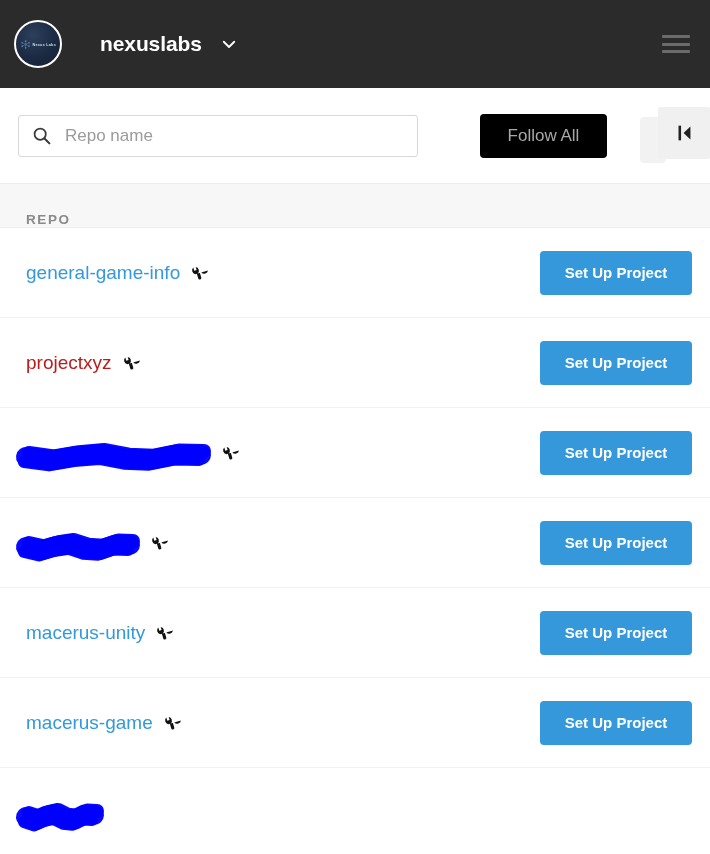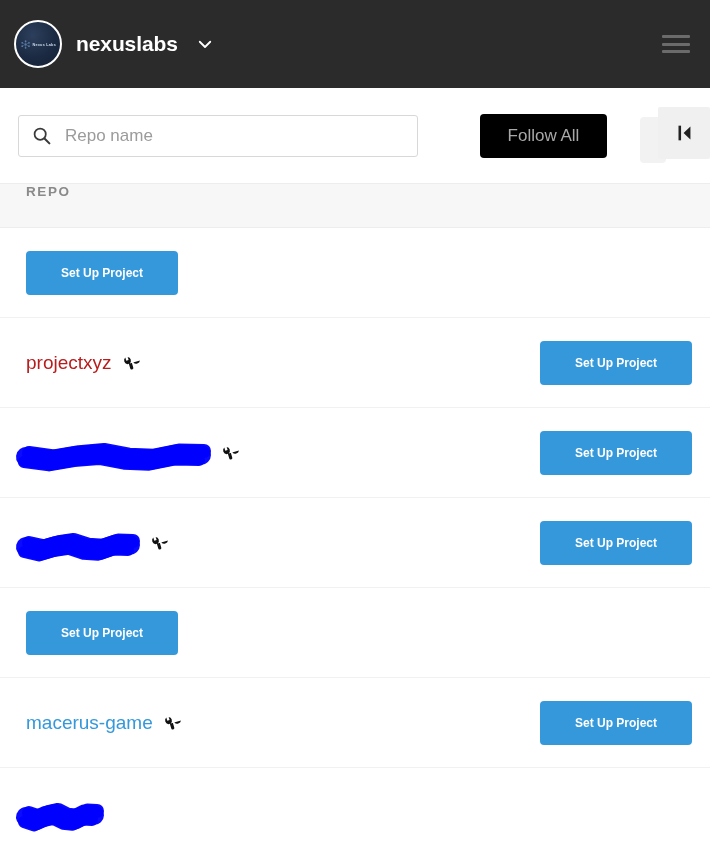--- a/index.html
+++ b/index.html
@@ -55,20 +55,21 @@
     letter-spacing: 0.2px;
     font-weight: bold;
     white-space: nowrap;
   }
 
   .org-name {
     color: #ffffff;
     font-size: 21px;
     font-weight: bold;
     letter-spacing: -0.1px;
+    margin-left: 24px;
   }
 
   .chev {
     width: 18px;
     height: 18px;
     margin-left: 4px;
     display: block;
   }
 
   .hamburger {
@@ -174,21 +175,21 @@
     position: relative;
     top: -3px;
   }
   .collapse-icon { width: 22px; height: 22px; display: block; }
 
   
   .repo-header {
     height: 45px;
     background: #f7f7f7;
     display: flex;
-    align-items: flex-start;
+    align-items: flex-end;
     padding-left: 26px;
     border-top: 1px solid #ededed;
     border-bottom: 1px solid #ededed;
   }
   .repo-header-label {
     font-size: 13.5px;
     color: #8a8a8a;
     letter-spacing: 1.6px;
     font-weight: bold;
   }
@@ -231,21 +232,21 @@
     flex: none;
   }
   .redaction svg { display: block; overflow: visible; }
 
   .setup-btn {
     flex: none;
     background: #3498db;
     color: #ffffff;
     border: 0;
     border-radius: 4px;
-    font-size: 12px;
+    font-size: 15px;
     font-weight: bold;
     font-family: "Liberation Sans", sans-serif;
     padding: 0 18px;
     height: 44px;
     min-width: 152px;
     cursor: pointer;
   }
 
   .unfollow-text {
     flex: none;
@@ -321,20 +322,28 @@
     </div>
   </div>
 </div>
 
 <div class="repo-header">
   <span class="repo-header-label">REPO</span>
 </div>
 
 <div class="rows" id="rows">
     <div class="repo-row">
+      <div class="repo-left">
+        <a class="repo-name" href="#" style="color: rgb(52, 152, 219);">general-game-info</a>
+        <span>
+          <svg class="wrench-icon" viewBox="0 0 24 24" aria-hidden="true">
+            <path d="M20.2 4.6a4.9 4.9 0 0 1-6.2 6.2l-1.4 1.4 4.1 4.1a2 2 0 1 1-2.8 2.8l-4.1-4.1-1.4 1.4a4.9 4.9 0 0 1-6.2-6.2l2.9 2.9 2.2-2.2-2.9-2.9a4.9 4.9 0 0 1 6.2 6.2" fill="#111" transform="rotate(28 12 12)"></path>
+          </svg>
+        </span>
+      </div>
       <button class="setup-btn">Set Up Project</button>
     </div>
     <div class="repo-row">
       <div class="repo-left">
         <a class="repo-name" href="#" style="color: #b91c1c;">projectxyz</a>
         <span>
           <svg class="wrench-icon" viewBox="0 0 24 24" aria-hidden="true">
             <path d="M20.2 4.6a4.9 4.9 0 0 1-6.2 6.2l-1.4 1.4 4.1 4.1a2 2 0 1 1-2.8 2.8l-4.1-4.1-1.4 1.4a4.9 4.9 0 0 1-6.2-6.2l2.9 2.9 2.2-2.2-2.9-2.9a4.9 4.9 0 0 1 6.2 6.2" fill="#111" transform="rotate(28 12 12)"></path>
           </svg>
         </span>
@@ -373,20 +382,28 @@
         </span>
         <span>
           <svg class="wrench-icon" viewBox="0 0 24 24" aria-hidden="true">
             <path d="M20.2 4.6a4.9 4.9 0 0 1-6.2 6.2l-1.4 1.4 4.1 4.1a2 2 0 1 1-2.8 2.8l-4.1-4.1-1.4 1.4a4.9 4.9 0 0 1-6.2-6.2l2.9 2.9 2.2-2.2-2.9-2.9a4.9 4.9 0 0 1 6.2 6.2" fill="#111" transform="rotate(28 12 12)"></path>
           </svg>
         </span>
       </div>
       <button class="setup-btn">Set Up Project</button>
     </div>
     <div class="repo-row">
+      <div class="repo-left">
+        <a class="repo-name" href="#" style="color: rgb(52, 152, 219);">macerus-unity</a>
+        <span>
+          <svg class="wrench-icon" viewBox="0 0 24 24" aria-hidden="true">
+            <path d="M20.2 4.6a4.9 4.9 0 0 1-6.2 6.2l-1.4 1.4 4.1 4.1a2 2 0 1 1-2.8 2.8l-4.1-4.1-1.4 1.4a4.9 4.9 0 0 1-6.2-6.2l2.9 2.9 2.2-2.2-2.9-2.9a4.9 4.9 0 0 1 6.2 6.2" fill="#111" transform="rotate(28 12 12)"></path>
+          </svg>
+        </span>
+      </div>
       <button class="setup-btn">Set Up Project</button>
     </div>
     <div class="repo-row">
       <div class="repo-left">
         <a class="repo-name" href="#" style="color: rgb(52, 152, 219);">macerus-game</a>
         <span>
           <svg class="wrench-icon" viewBox="0 0 24 24" aria-hidden="true">
             <path d="M20.2 4.6a4.9 4.9 0 0 1-6.2 6.2l-1.4 1.4 4.1 4.1a2 2 0 1 1-2.8 2.8l-4.1-4.1-1.4 1.4a4.9 4.9 0 0 1-6.2-6.2l2.9 2.9 2.2-2.2-2.9-2.9a4.9 4.9 0 0 1 6.2 6.2" fill="#111" transform="rotate(28 12 12)"></path>
           </svg>
         </span>

